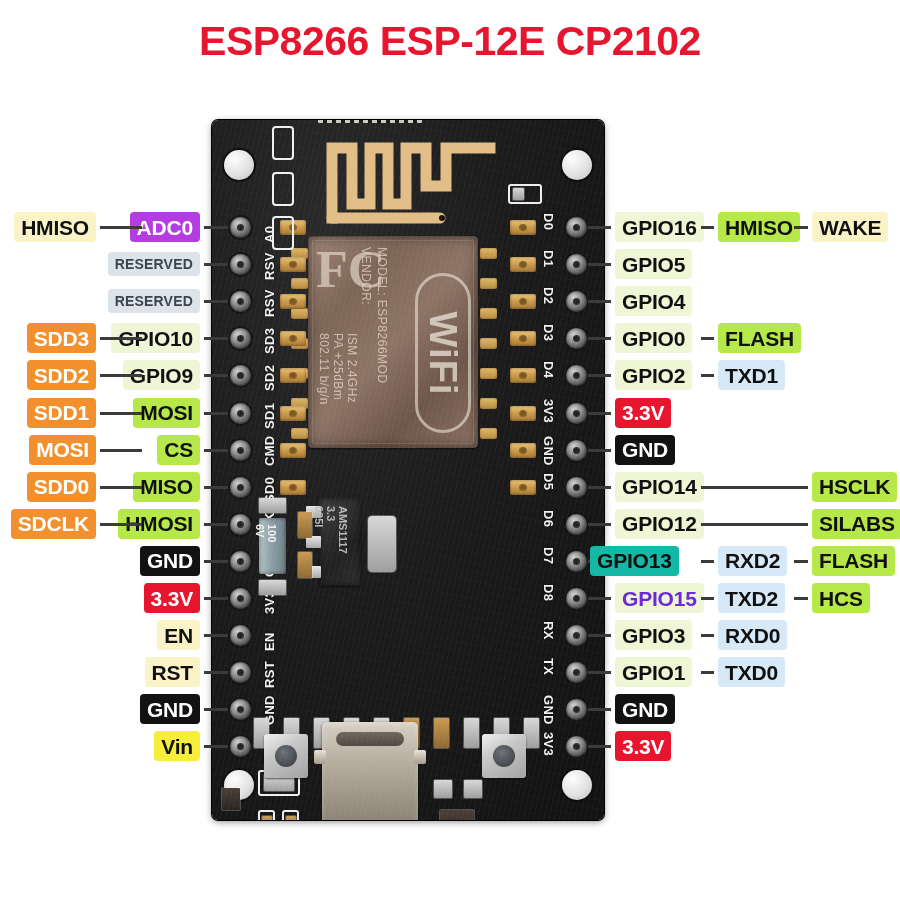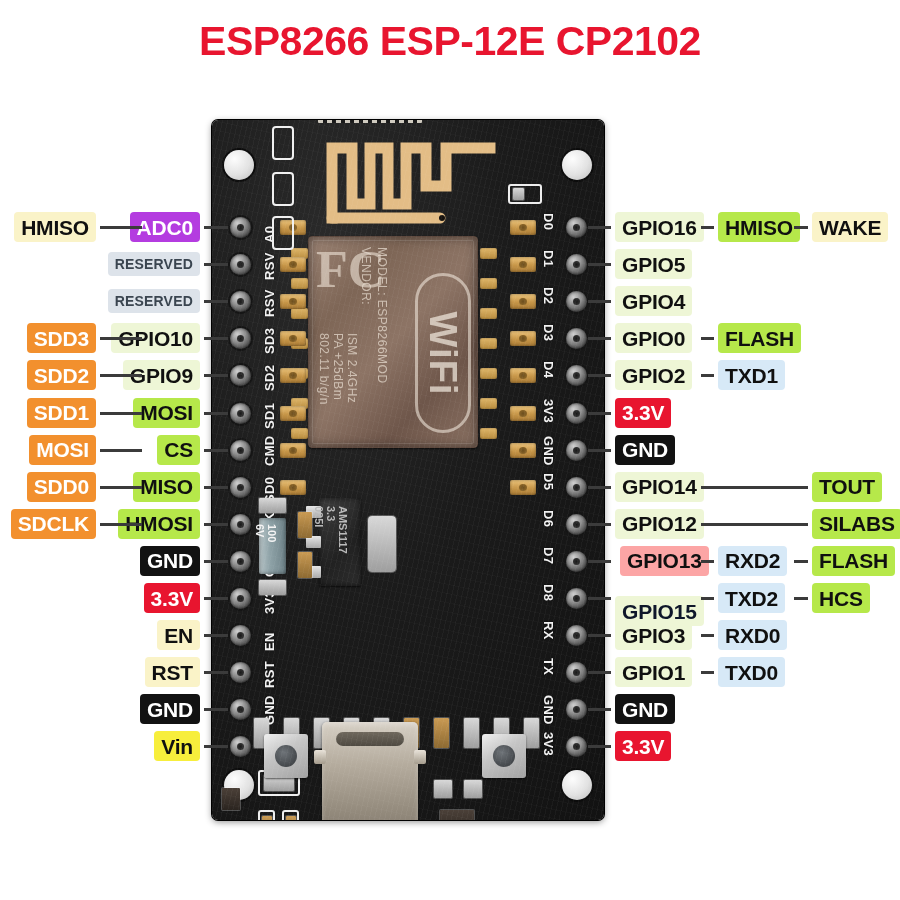--- a/index.html
+++ b/index.html
@@ -600,33 +600,33 @@
       <div class="chip" style="background: rgb(238, 246, 214); color: rgb(16, 16, 16); top: 348.4px; left: 615px;">GPIO2</div>
       <div class="lead" style="left: 701px; width: 13px; top: 362.4px;"></div>
       <div class="chip" style="background: rgb(215, 233, 247); color: rgb(16, 16, 16); top: 348.4px; left: 718px;">TXD1</div>
       <div class="lead" style="left: 588px; width: 23px; top: 399.5px;"></div>
       <div class="chip" style="background: rgb(232, 21, 47); color: rgb(255, 255, 255); top: 385.5px; left: 615px;">3.3V</div>
       <div class="lead" style="left: 588px; width: 23px; top: 436.6px;"></div>
       <div class="chip" style="background: rgb(18, 18, 18); color: rgb(255, 255, 255); top: 422.6px; left: 615px;">GND</div>
       <div class="lead" style="left: 588px; width: 23px; top: 473.7px;"></div>
       <div class="chip" style="background: rgb(238, 246, 214); color: rgb(16, 16, 16); top: 459.7px; left: 615px;">GPIO14</div>
       <div class="lead" style="left: 701px; width: 107px; top: 473.7px;"></div>
-      <div class="chip" style="background: rgb(182, 232, 74); color: rgb(16, 16, 16); top: 459.7px; left: 812px;">TOUT</div>
+      <div class="chip" style="background: rgb(182, 232, 74); color: rgb(16, 16, 16); top: 459.7px; left: 812px;">HSCLK</div>
       <div class="lead" style="left: 588px; width: 23px; top: 510.8px;"></div>
       <div class="chip" style="background: rgb(238, 246, 214); color: rgb(16, 16, 16); top: 496.8px; left: 615px;">GPIO12</div>
       <div class="lead" style="left: 701px; width: 107px; top: 510.8px;"></div>
       <div class="chip" style="background: rgb(182, 232, 74); color: rgb(16, 16, 16); top: 496.8px; left: 812px;">SILABS</div>
       <div class="lead" style="left: 588px; width: 23px; top: 547.9px;"></div>
-      <div class="chip" style="background: #fca5a5; color: rgb(16, 16, 16); top: 533.9px; left: 620px;">GPIO13</div>
+      <div class="chip" style="background: #14b8a6; color: rgb(16, 16, 16); top: 533.9px; left: 590px;">GPIO13</div>
       <div class="lead" style="left: 701px; width: 13px; top: 547.9px;"></div>
       <div class="chip" style="background: rgb(215, 233, 247); color: rgb(16, 16, 16); top: 533.9px; left: 718px;">RXD2</div>
       <div class="lead" style="left: 794px; width: 14px; top: 547.9px;"></div>
       <div class="chip" style="background: rgb(182, 232, 74); color: rgb(16, 16, 16); top: 533.9px; left: 812px;">FLASH</div>
       <div class="lead" style="left: 588px; width: 23px; top: 585px;"></div>
-      <div class="chip" style="background: rgb(238, 246, 214); color: #0f172a; top: 584px; left: 615px;">GPIO15</div>
+      <div class="chip" style="background: rgb(238, 246, 214); color: #6d28d9; top: 571px; left: 615px;">GPIO15</div>
       <div class="lead" style="left: 701px; width: 13px; top: 585px;"></div>
       <div class="chip" style="background: rgb(215, 233, 247); color: rgb(16, 16, 16); top: 571px; left: 718px;">TXD2</div>
       <div class="lead" style="left: 794px; width: 14px; top: 585px;"></div>
       <div class="chip" style="background: rgb(182, 232, 74); color: rgb(16, 16, 16); top: 571px; left: 812px;">HCS</div>
       <div class="lead" style="left: 588px; width: 23px; top: 622.1px;"></div>
       <div class="chip" style="background: rgb(238, 246, 214); color: rgb(16, 16, 16); top: 608.1px; left: 615px;">GPIO3</div>
       <div class="lead" style="left: 701px; width: 13px; top: 622.1px;"></div>
       <div class="chip" style="background: rgb(215, 233, 247); color: rgb(16, 16, 16); top: 608.1px; left: 718px;">RXD0</div>
       <div class="lead" style="left: 588px; width: 23px; top: 659.2px;"></div>
       <div class="chip" style="background: rgb(238, 246, 214); color: rgb(16, 16, 16); top: 645.2px; left: 615px;">GPIO1</div>

